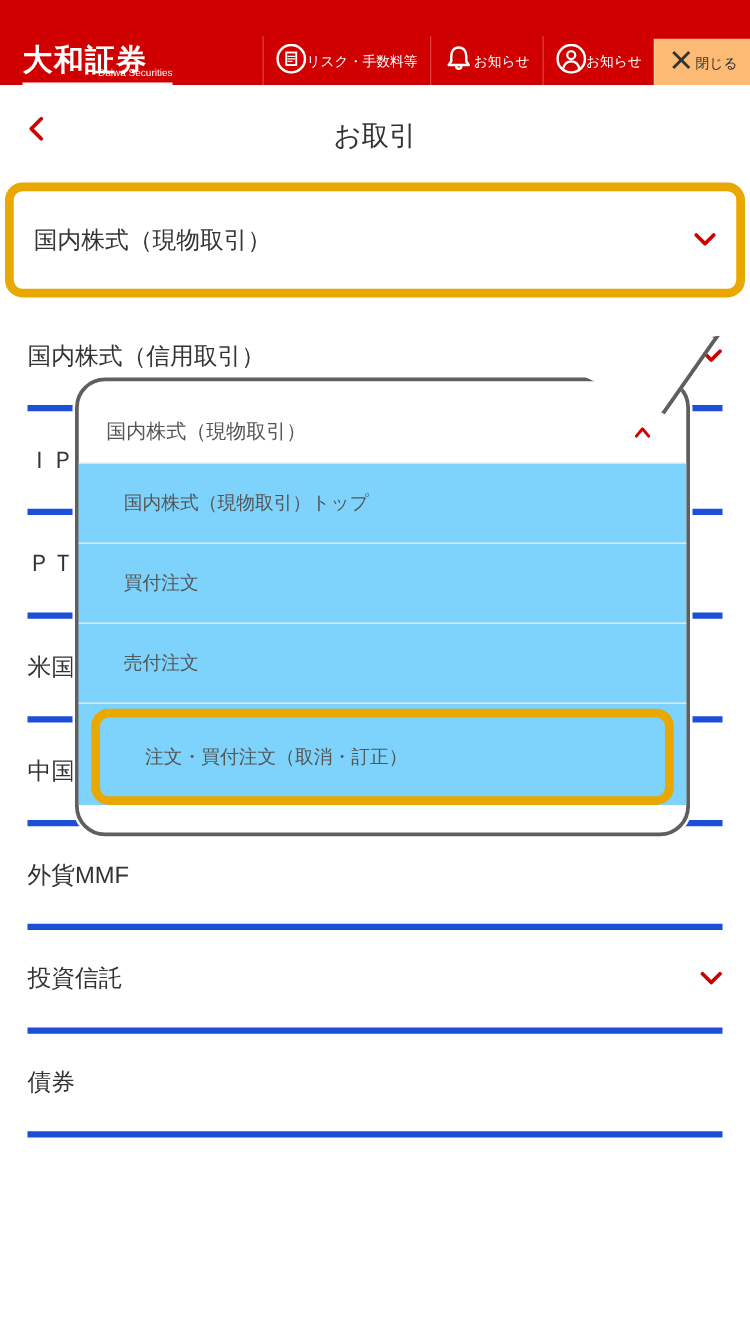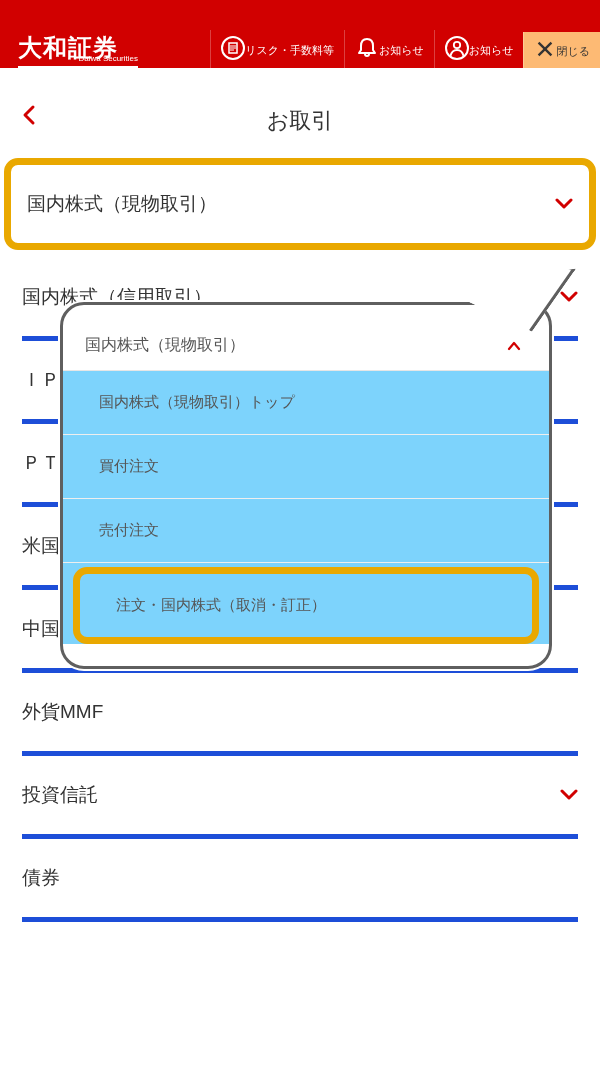--- a/index.html
+++ b/index.html
@@ -45,21 +45,20 @@
     .nav-close {
       background: #fdba74;
       color: #333;
       min-width: 58px;
     }
 
     .title-bar {
       position: relative;
       text-align: center;
       padding: 26px 0 22px 0;
-      margin-top: 12px;
     }
     .title-bar-text { font-size: 22px; color: #333; }
     .back-btn { position: absolute; left: 22px; top: 24px; color: #d10000; font-size: 22px; font-weight: bold; }
 
     .list { padding: 0 22px; }
     .list-row {
       display: flex; justify-content: space-between; align-items: center;
       padding: 26px 0;
       border-bottom: 5px solid #1d4ed8;
       font-size: 19px;
@@ -253,18 +252,18 @@
         <span>国内株式（現物取引）トップ</span>
       </div>
       <div class="popup-item">
         <span>買付注文</span>
       </div>
       <div class="popup-item">
         <span>売付注文</span>
       </div>
       <div class="popup-highlight">
         <div class="popup-item">
-          <span>注文・国内株式（取消・訂正）</span>
+          <span>注文・買付注文（取消・訂正）</span>
         </div>
       </div>
     </div>
   </div>
 </div>
 
 </body></html>

